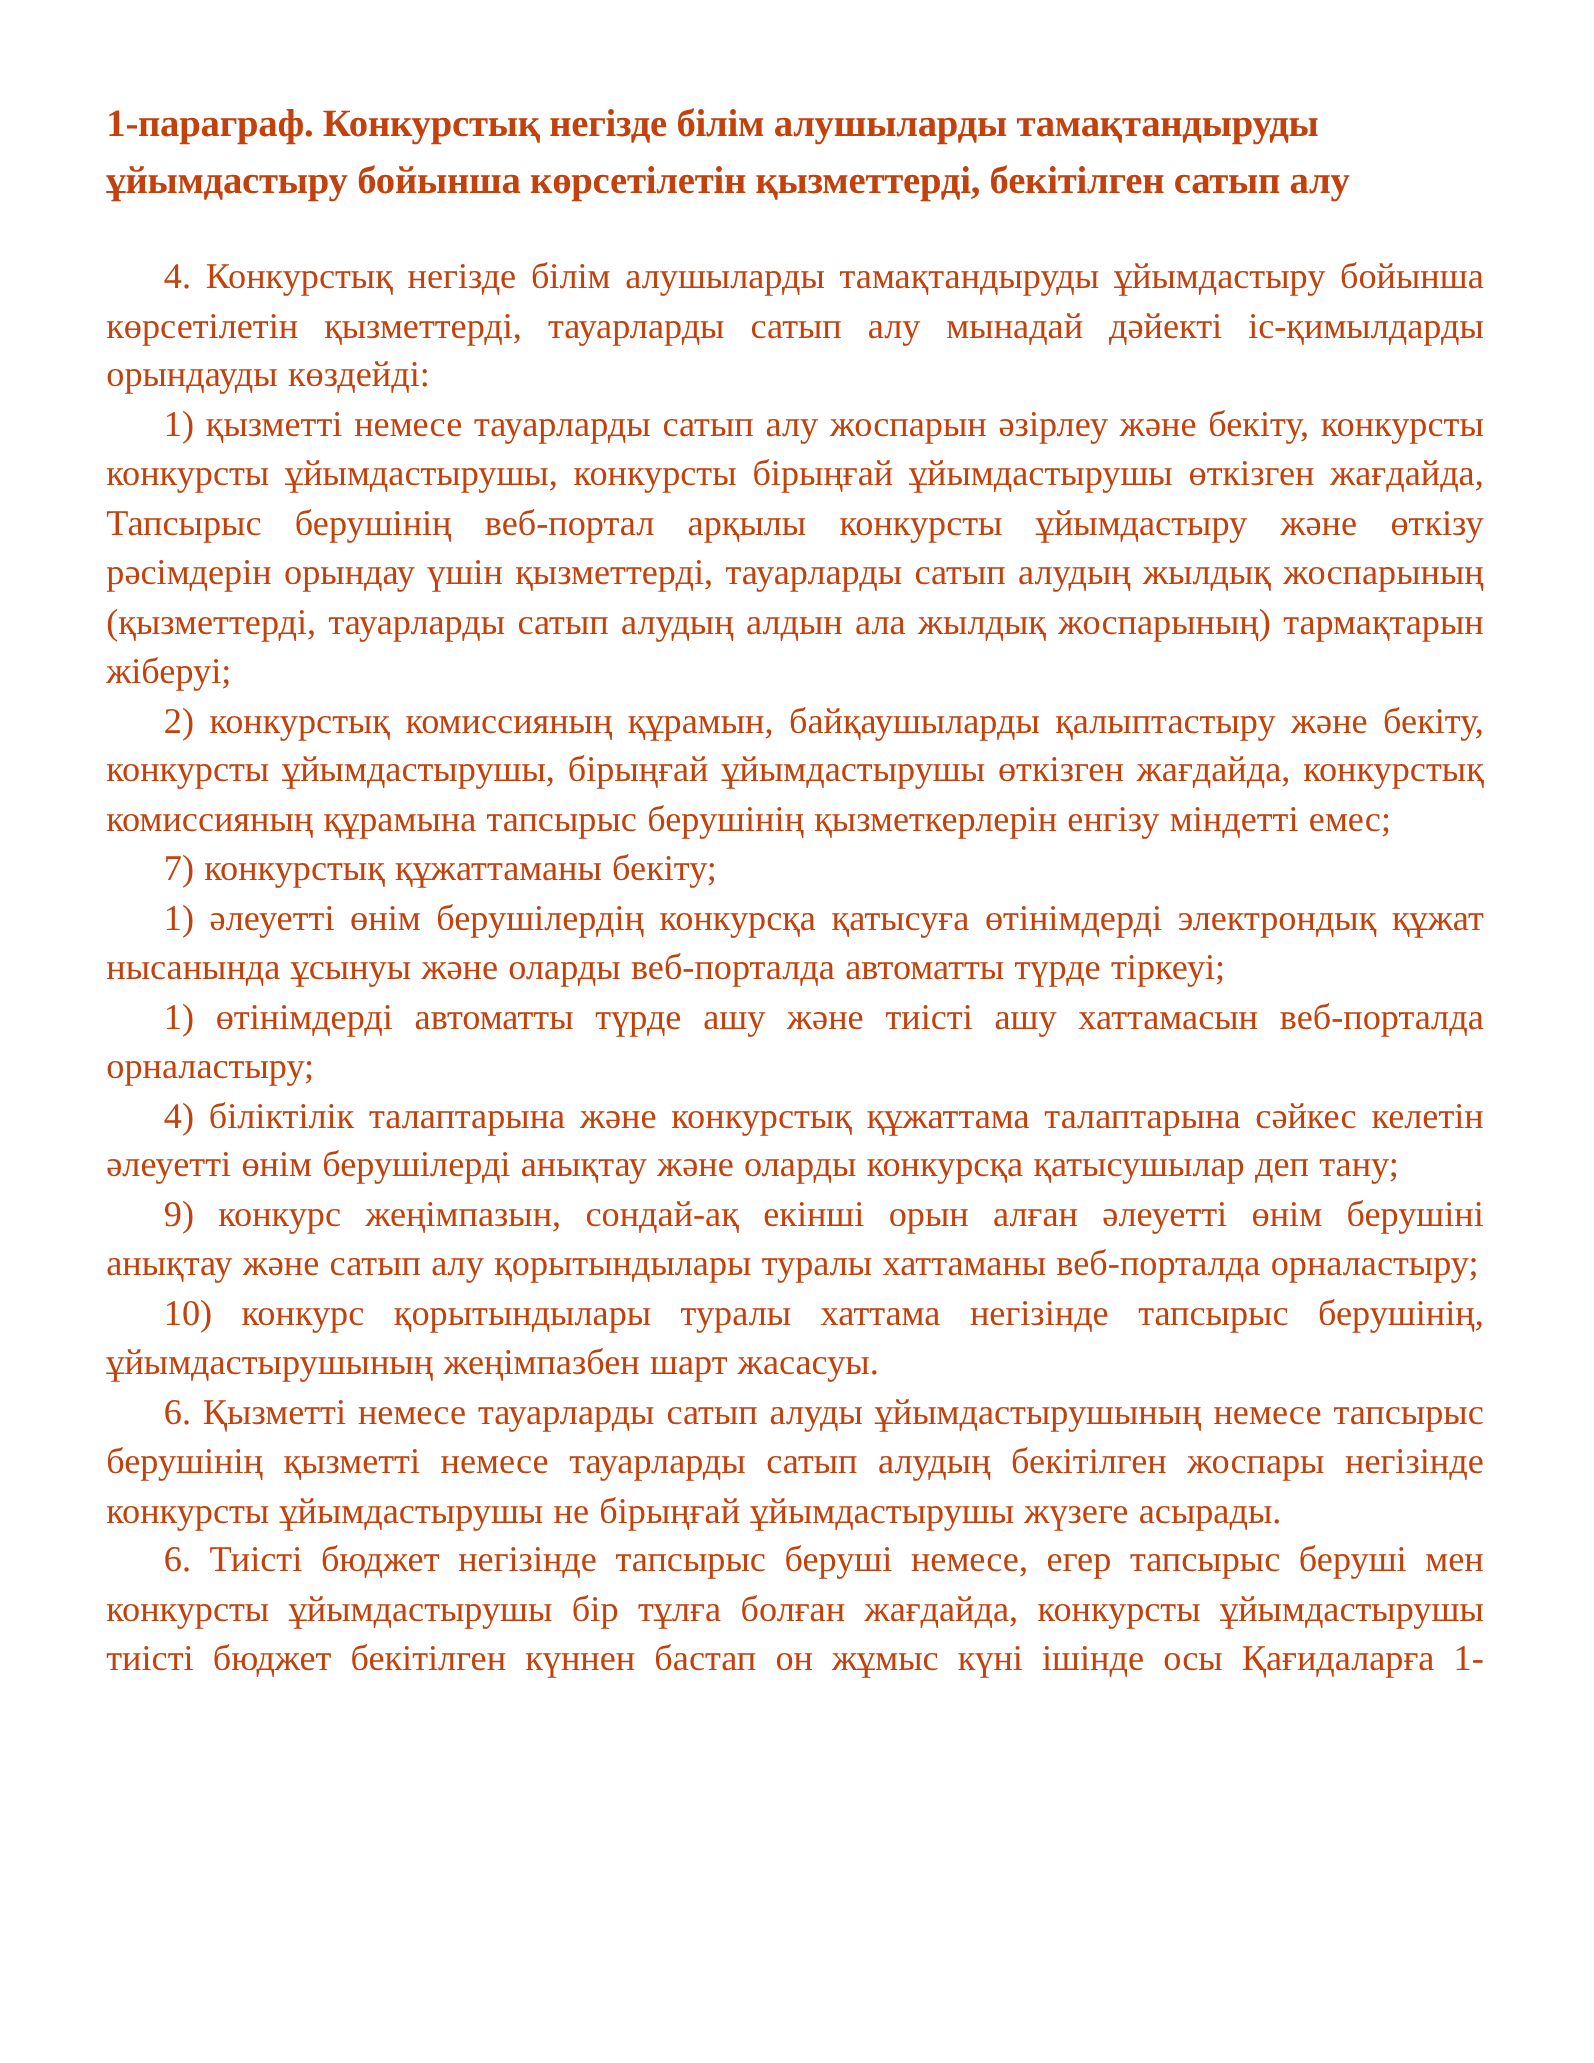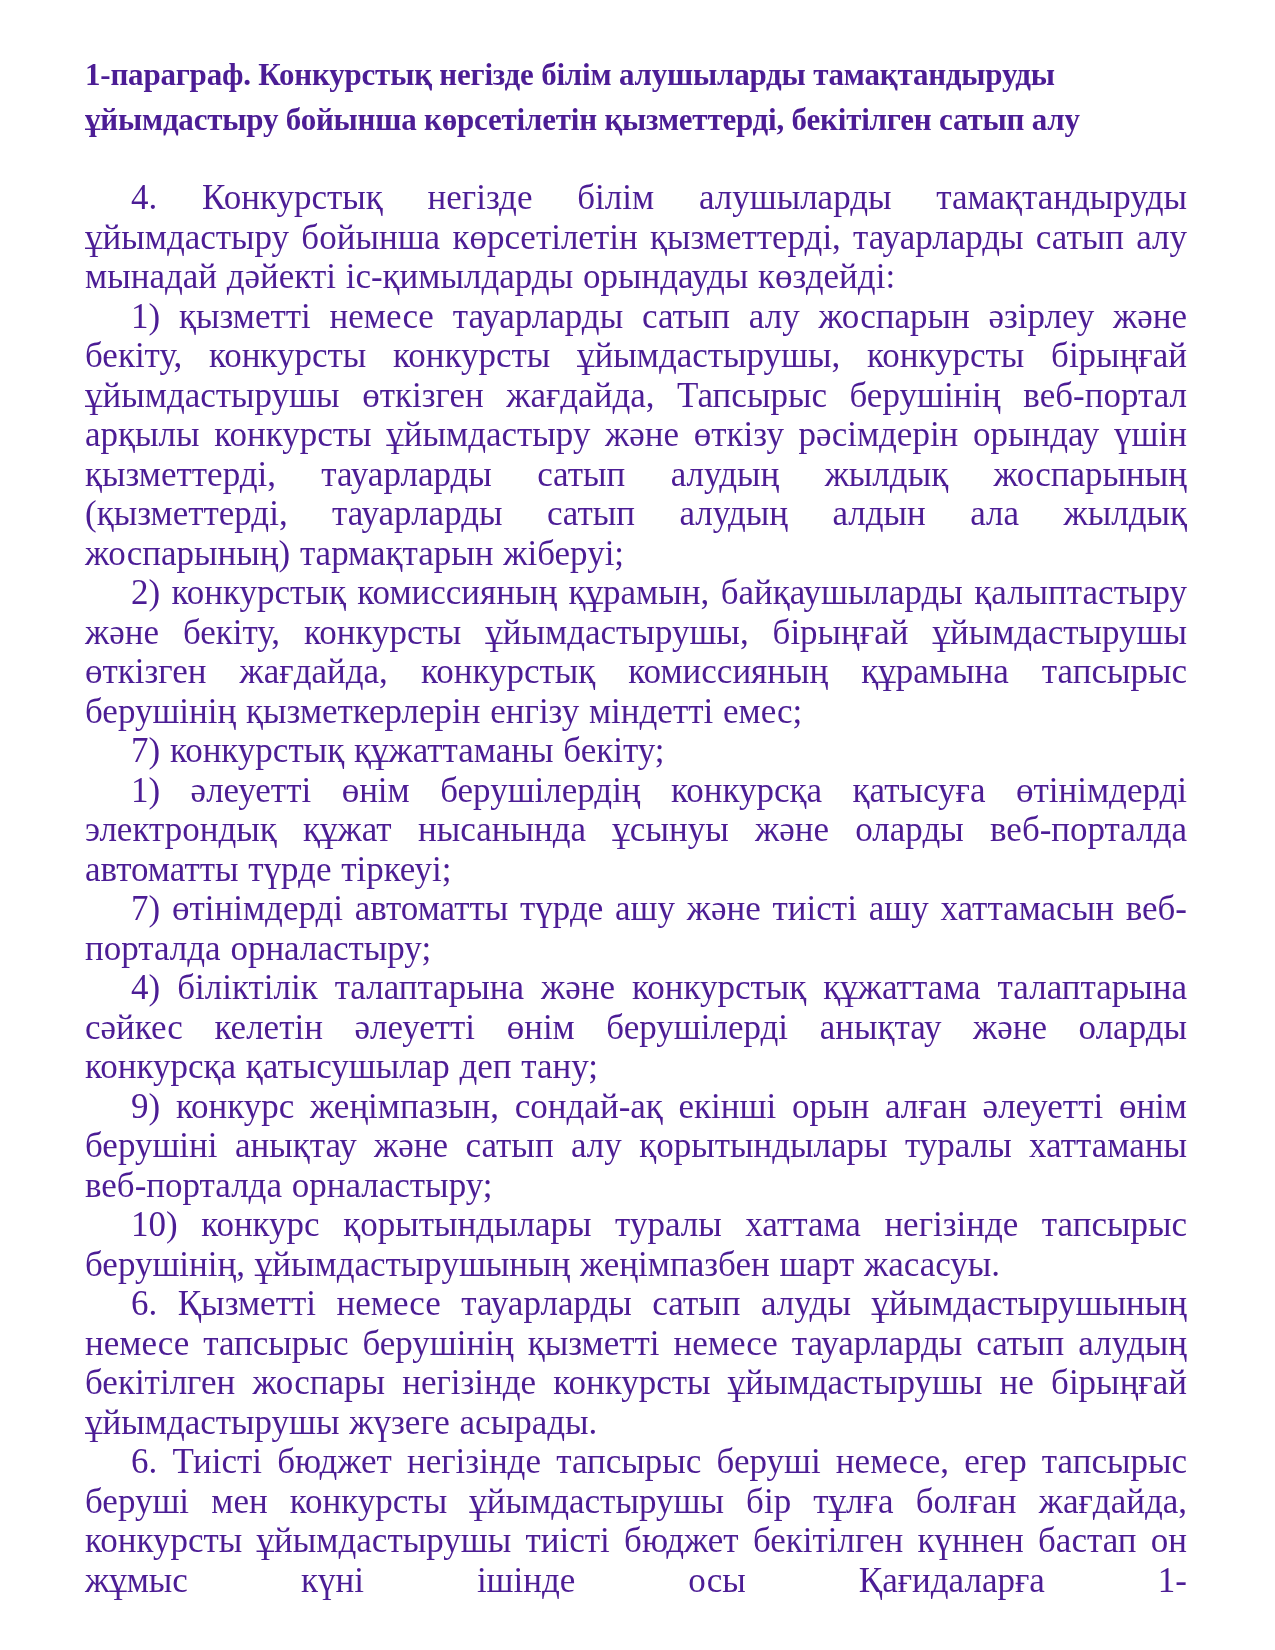--- a/index.html
+++ b/index.html
@@ -8,39 +8,39 @@
     padding: 0;
     background: #ffffff;
   }
   .page {
     position: relative;
     width: 1275px;
     height: 1650px;
     margin: 0 auto;
     background: #ffffff;
     box-sizing: border-box;
-    padding: 52px 88px 0 85px;
+    padding: 76px 88px 0 85px;
     font-family: "Liberation Serif", "DejaVu Serif", serif;
-    color: #4c1d95;
+    color: #c2410c;
     overflow: hidden;
   }
   .heading {
     margin: 0 0 36px 0;
     font-weight: 700;
     font-size: 31px;
     line-height: 45px;
     letter-spacing: -0.2px;
     text-align: left;
   }
   .heading-line {
     display: block;
   }
   .paragraphs p {
     margin: 0;
-    font-size: 35px;
+    font-size: 29px;
     line-height: 39.5px;
     text-align: justify;
     text-indent: 46px;
     word-spacing: 1px;
   }
   
   .paragraphs p.stretch-last {
     text-align-last: justify;
   }
 </style>
@@ -51,20 +51,20 @@
   <h1 class="heading">
     <span class="heading-line">1-параграф. Конкурстық негізде білім алушыларды тамақтандыруды</span>
     <span class="heading-line">ұйымдастыру бойынша көрсетілетін қызметтерді, бекітілген сатып алу</span>
   </h1>
   <div class="paragraphs" id="paragraphs">
       <p>4. Конкурстық негізде білім алушыларды тамақтандыруды ұйымдастыру бойынша көрсетілетін қызметтерді, тауарларды сатып алу мынадай дәйекті іс-қимылдарды орындауды көздейді:</p>
       <p>1) қызметті немесе тауарларды сатып алу жоспарын әзірлеу және бекіту, конкурсты конкурсты ұйымдастырушы, конкурсты бірыңғай ұйымдастырушы өткізген жағдайда, Тапсырыс берушінің веб-портал арқылы конкурсты ұйымдастыру және өткізу рәсімдерін орындау үшін қызметтерді, тауарларды сатып алудың жылдық жоспарының (қызметтерді, тауарларды сатып алудың алдын ала жылдық жоспарының) тармақтарын жіберуі;</p>
       <p>2) конкурстық комиссияның құрамын, байқаушыларды қалыптастыру және бекіту, конкурсты ұйымдастырушы, бірыңғай ұйымдастырушы өткізген жағдайда, конкурстық комиссияның құрамына тапсырыс берушінің қызметкерлерін енгізу міндетті емес;</p>
       <p>7) конкурстық құжаттаманы бекіту;</p>
       <p>1) әлеуетті өнім берушілердің конкурсқа қатысуға өтінімдерді электрондық құжат нысанында ұсынуы және оларды веб-порталда автоматты түрде тіркеуі;</p>
-      <p>7) өтінімдерді автоматты түрде ашу және тиісті ашу хаттамасын веб-порталда орналастыру;</p>
+      <p>1) өтінімдерді автоматты түрде ашу және тиісті ашу хаттамасын веб-порталда орналастыру;</p>
       <p>4) біліктілік талаптарына және конкурстық құжаттама талаптарына сәйкес келетін әлеуетті өнім берушілерді анықтау және оларды конкурсқа қатысушылар деп тану;</p>
       <p>9) конкурс жеңімпазын, сондай-ақ екінші орын алған әлеуетті өнім берушіні анықтау және сатып алу қорытындылары туралы хаттаманы веб-порталда орналастыру;</p>
       <p>10) конкурс қорытындылары туралы хаттама негізінде тапсырыс берушінің, ұйымдастырушының жеңімпазбен шарт жасасуы.</p>
       <p>6. Қызметті немесе тауарларды сатып алуды ұйымдастырушының немесе тапсырыс берушінің қызметті немесе тауарларды сатып алудың бекітілген жоспары негізінде конкурсты ұйымдастырушы не бірыңғай ұйымдастырушы жүзеге асырады.</p>
       <p class="stretch-last">6. Тиісті бюджет негізінде тапсырыс беруші немесе, егер тапсырыс беруші мен конкурсты ұйымдастырушы бір тұлға болған жағдайда, конкурсты ұйымдастырушы тиісті бюджет бекітілген күннен бастап он жұмыс күні ішінде осы Қағидаларға 1-</p>
     </div>
 </div>
 
 </body></html>

